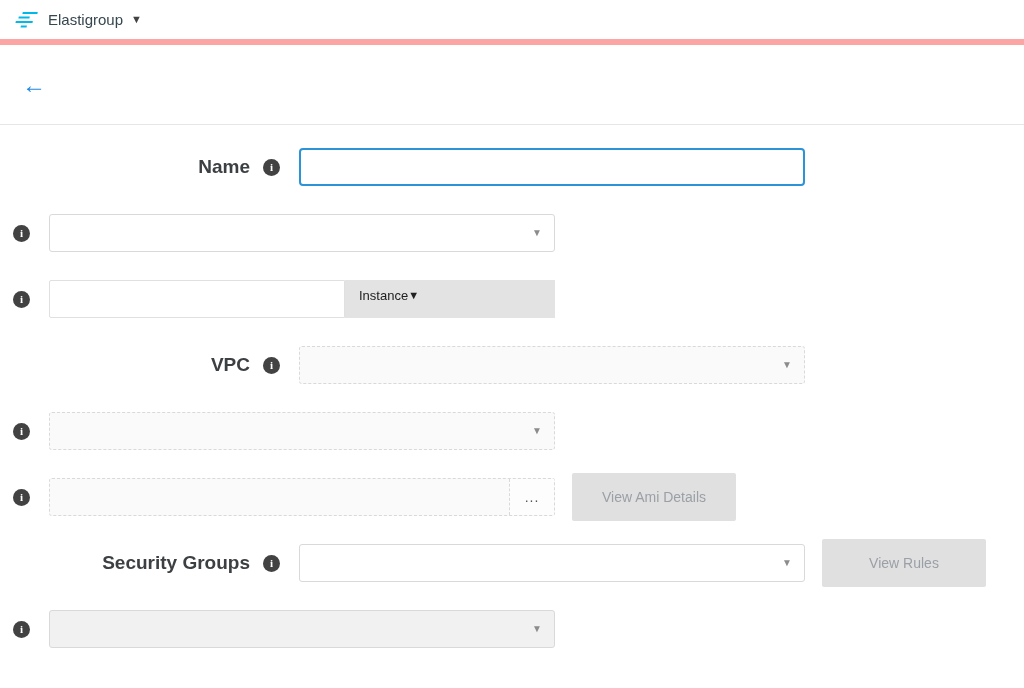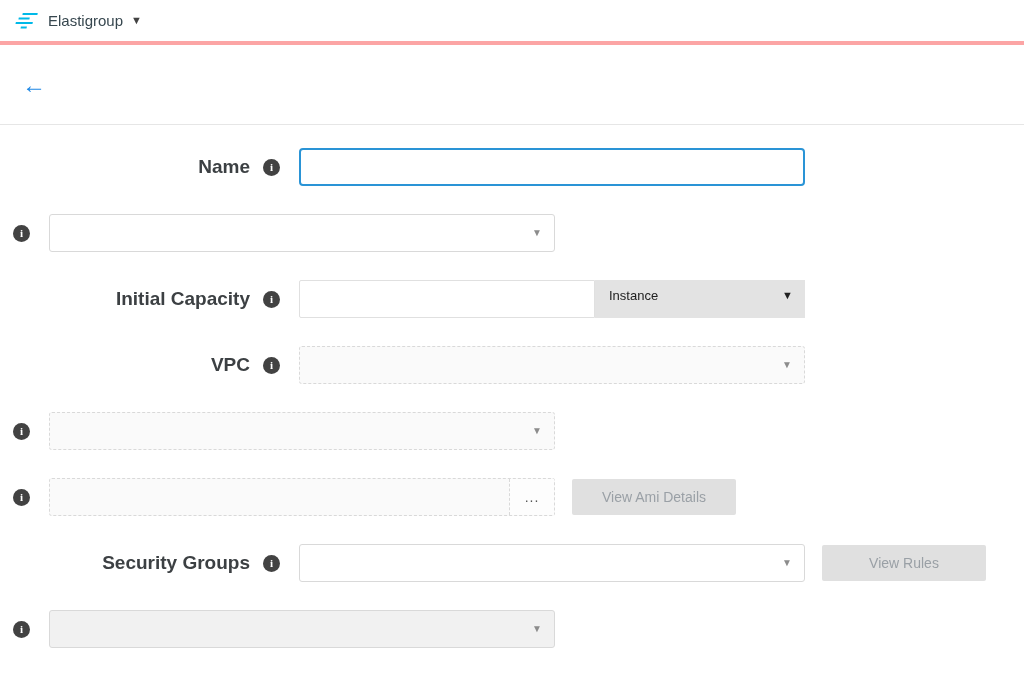--- a/index.html
+++ b/index.html
@@ -8,21 +8,21 @@
     width: 1024px; height: 688px;
     background: #ffffff;
     font-family: "Liberation Sans", sans-serif;
     color: #3c4043;
     overflow: hidden;
   }
 
   
   .topbar {
     height: 45px;
-    border-bottom: 4px solid #fca5a5;
+    border-bottom: 6px solid #fca5a5;
     display: flex; align-items: center;
     padding-left: 14px;
   }
   .logo { display: flex; align-items: center; }
   .app-name { font-size: 15px; color: #37474f; margin-left: 10px; }
   .app-caret { font-size: 11px; color: #424242; margin-left: 8px; line-height: 1; }
 
   
   .tabbar {
     height: 80px;
@@ -117,21 +117,21 @@
     border: 1px solid #e0e0e0;
     border-radius: 2px 0 0 2px;
     outline: none;
     font-size: 14px;
     padding: 0 10px;
     font-family: "Liberation Sans", sans-serif;
   }
   .unit-select {
     flex: 1; height: 100%;
     background: #e3e3e3;
-    display: flex; align-items: center; justify-content: space-between;
+    display: flex; align-items: center; 
     padding: 0 12px 8px 14px;
     font-size: 13px;
     color: #212121;
     cursor: pointer;
   }
   .unit-select .caret { color: #212121; font-size: 11px; }
 
   .image-field {
     width: 100%; height: 100%;
     border: 1px dashed #d9d9d9;
@@ -146,21 +146,21 @@
     background: #fdfdfd;
     display: flex; align-items: center; justify-content: center;
     font-size: 14px;
     color: #555;
     letter-spacing: 1px;
   }
 
   .side-btn {
     margin-left: 17px;
     width: 164px;
-    height: 36px;
+    height: 48px;
     align-self: center;
     background: #e0e0e0;
     color: #9aa0a6;
     font-size: 14px;
     border: none;
     border-radius: 2px;
     display: flex; align-items: center; justify-content: center;
     cursor: pointer;
     font-family: "Liberation Sans", sans-serif;
     white-space: nowrap;
@@ -201,21 +201,20 @@
   <div class="form-row">
     <span class="info-icon">i</span>
     <div class="field-area">
       <div class="select-box">
         <span class="caret">▼</span>
       </div>
     </div>
   </div>
 
   <div class="form-row">
-    <span class="label-cell">Initial Capacity</span>
     <span class="info-icon">i</span>
     <div class="field-area">
       <input class="plain-input" type="text" value="" style="">
       <div class="unit-select">
         <span>Instance</span>
         <span class="caret">▼</span>
       </div>
     </div>
   </div>
 

